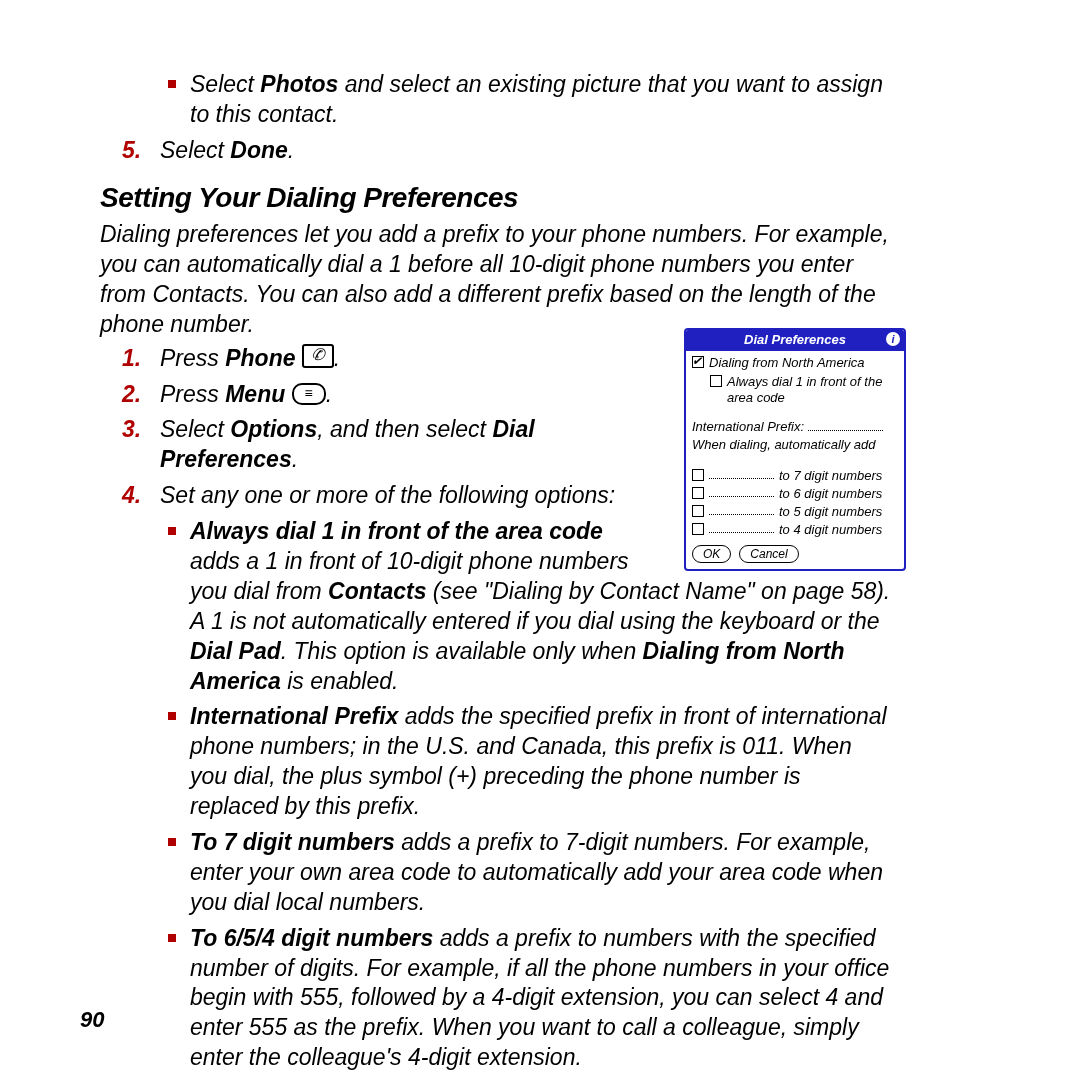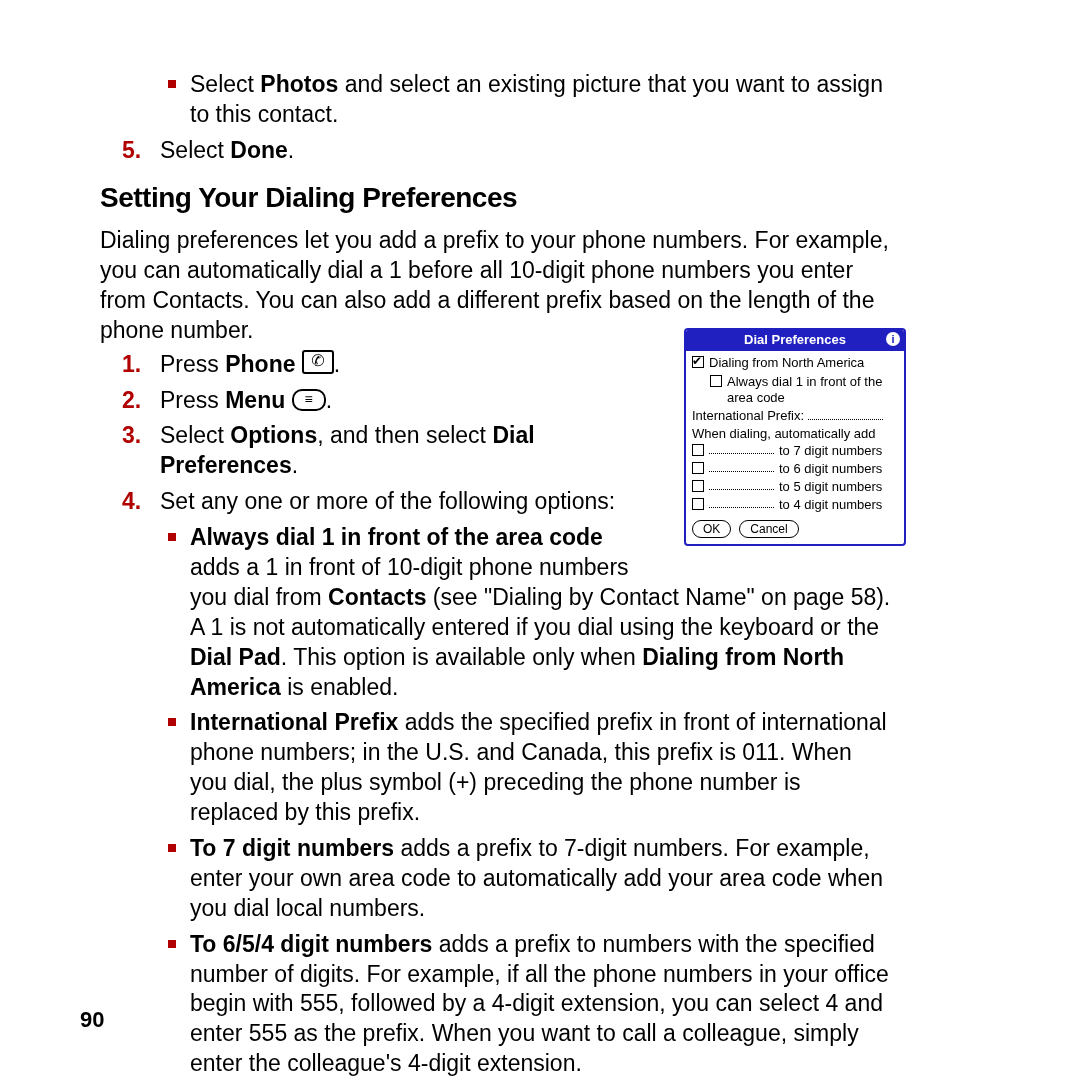--- a/index.html
+++ b/index.html
@@ -12,20 +12,21 @@
     color: #000;
   }
   .page {
     position: relative;
     width: 968px;
     height: 1080px;
     box-sizing: border-box;
     padding: 70px 75px 40px 100px;
     font-size: 23px;
     line-height: 1.3;
+    font-style: italic;
   }
   .num-list {
     list-style: none;
     padding: 0;
     margin: 0;
   }
   .num-list > li {
     position: relative;
     padding-left: 60px;
     margin-bottom: 6px;
@@ -52,21 +53,21 @@
     position: absolute;
     left: 68px;
     top: 10px;
     width: 8px;
     height: 8px;
     background: #b00000;
   }
   h2.section {
     font-size: 28px;
     font-weight: 700;
-    margin: 14px 0 10px 0;
+    margin: 14px 0 4px 0;
     letter-spacing: -0.5px;
   }
   p.body {
     margin: 0 0 4px 0;
   }
   .bold { font-weight: 700; }
   .phone-key {
     display: inline-block;
     width: 28px;
     height: 20px;
@@ -171,39 +172,39 @@
     position: absolute;
     left: -1px;
     top: -3px;
     font-size: 12px;
     color: #000;
   }
   .dp-sub {
     padding-left: 18px;
   }
   .dp-prefix-row {
-    margin-top: 2px;
+    margin-top: 13px;
     margin-bottom: 2px;
   }
   .dp-dotted {
     border-bottom: 1px dotted #000;
     display: inline-block;
     width: 75px;
     height: 10px;
     vertical-align: baseline;
   }
   .dp-dotted-sm {
     border-bottom: 1px dotted #000;
     display: inline-block;
     width: 65px;
     height: 10px;
     vertical-align: baseline;
   }
   .dp-auto-row {
-    margin: 2px 0 0 0;
+    margin: 2px 0 14px 0;
   }
   .dp-btns {
     margin-top: 6px;
     display: flex;
     gap: 8px;
   }
   .dp-btn {
     border: 1.5px solid #000;
     border-radius: 10px;
     padding: 0 10px;

